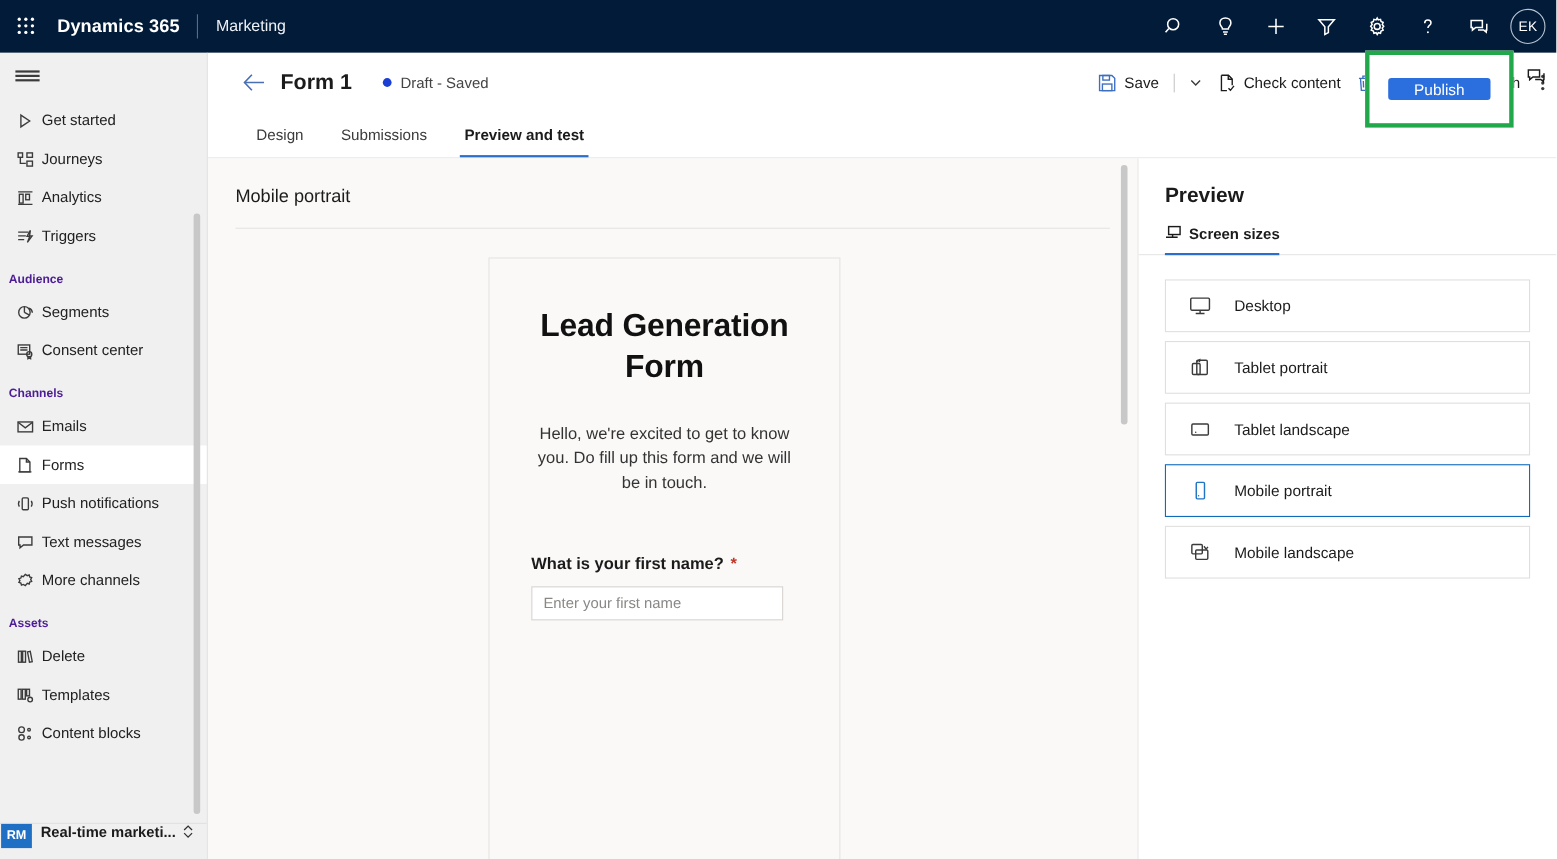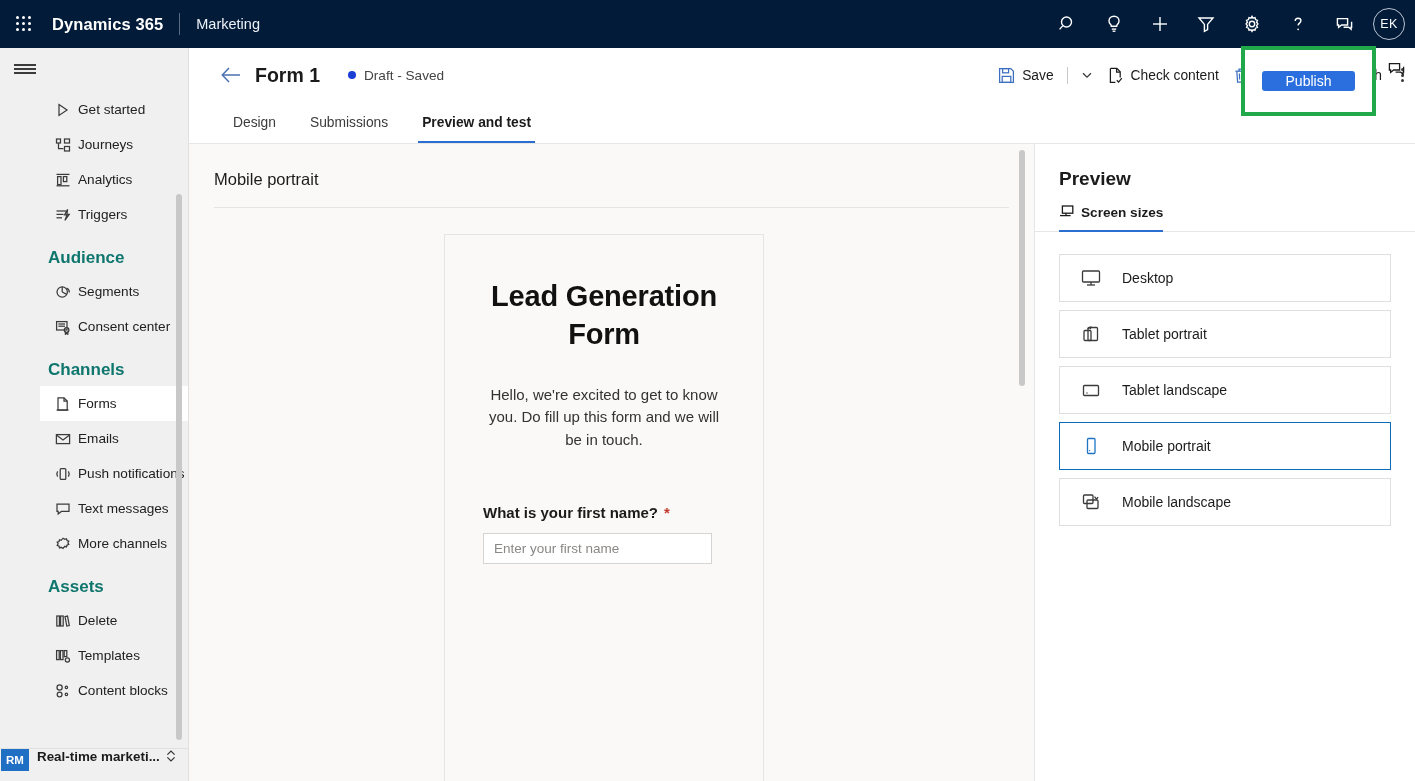--- a/index.html
+++ b/index.html
@@ -38,34 +38,34 @@
   }
 
   
   .sidebar {
     position:absolute; top:48px; left:0; width:189px; height:733px;
     background:#f0f0f0; border-right:1px solid #e0e0e0;
     overflow:hidden;
   }
   .ham { height:42px; display:flex; align-items:center; padding-left:14px; cursor:pointer; }
   .ham i { display:block; width:22px; height:1.6px; background:#3b3b3b; margin:2.6px 0; }
-  .nav-list { padding-top: 2px; padding-left: 40px; }
+  .nav-list { padding-top: 2px; }
   .nav-item {
     height:35px; display:flex; align-items:center; padding-left:8px; cursor:pointer;
     color:#212121; font-size:13.6px; position:relative;
   }
   .nav-item .ico { width:30px; min-width:30px; display:flex; align-items:center; justify-content:center; }
   .nav-item .ico svg { stroke:#3b3b3b; fill:none; stroke-width:1.25; }
   .nav-item.active { background:#ffffff; }
   .nav-item.active::before {
     content:""; position:absolute; left:0; top:6px; bottom:6px; width:0px; background:#0f6cbd;
   }
   .nav-label { white-space:nowrap; }
   .nav-group {
-    font-size:17px; font-weight:700; color:#0f766e;
+    font-size:11px; font-weight:700; color:#4c1d95;
     padding:16px 0 6px 8px;
   }
   .sb-scroll {
     position:absolute; left:176px; top:146px; width:6px; height:546px;
     background:#c8c8c8; border-radius:3px;
   }
   .app-switcher {
     position:absolute; left:0; bottom:0; width:188px; height:33px;
     background:#f0f0f0; border-top:1px solid #e0e0e0;
     display:flex; cursor:pointer;
@@ -349,39 +349,39 @@
               <line x1="3.4" y1="7.2" x2="10" y2="7.2"></line>
               <circle cx="11.6" cy="11" r="2.3"></circle>
               <path d="M10.4 12.8v2.4l1.2-.8 1.2.8v-2.4"></path>
             </svg>
         </span>
         <span class="nav-label">Consent center</span>
       </div>
 
       <div class="nav-group">Channels</div>
 
+      <div class="nav-item">
+        <span class="ico">
+          <svg width="16" height="16" viewBox="0 0 16 16">
+              <rect x="1.4" y="3.6" width="13.2" height="9"></rect>
+              <path d="M1.4 3.9L8 9l6.6-5.1"></path>
+            </svg>
+        </span>
+        <span class="nav-label">Emails</span>
+      </div>
+
       <div class="nav-item active">
         <span class="ico">
           <svg width="16" height="16" viewBox="0 0 16 16">
               <path d="M3 1.8h6l3.2 3.2v9H3z"></path>
               <path d="M9 1.8V5h3.2"></path>
               <line x1="1.6" y1="14" x2="13.6" y2="14"></line>
             </svg>
         </span>
         <span class="nav-label">Forms</span>
-      </div>
-
-      <div class="nav-item">
-        <span class="ico">
-          <svg width="16" height="16" viewBox="0 0 16 16">
-              <rect x="1.4" y="3.6" width="13.2" height="9"></rect>
-              <path d="M1.4 3.9L8 9l6.6-5.1"></path>
-            </svg>
-        </span>
-        <span class="nav-label">Emails</span>
       </div>
 
       <div class="nav-item">
         <span class="ico">
           <svg width="16" height="16" viewBox="0 0 16 16">
               <rect x="5.2" y="2.6" width="5.6" height="10.8" rx="1"></rect>
               <path d="M2.6 5.4a5 5 0 000 5.2M13.4 5.4a5 5 0 010 5.2"></path>
             </svg>
         </span>
         <span class="nav-label">Push notifications</span>

